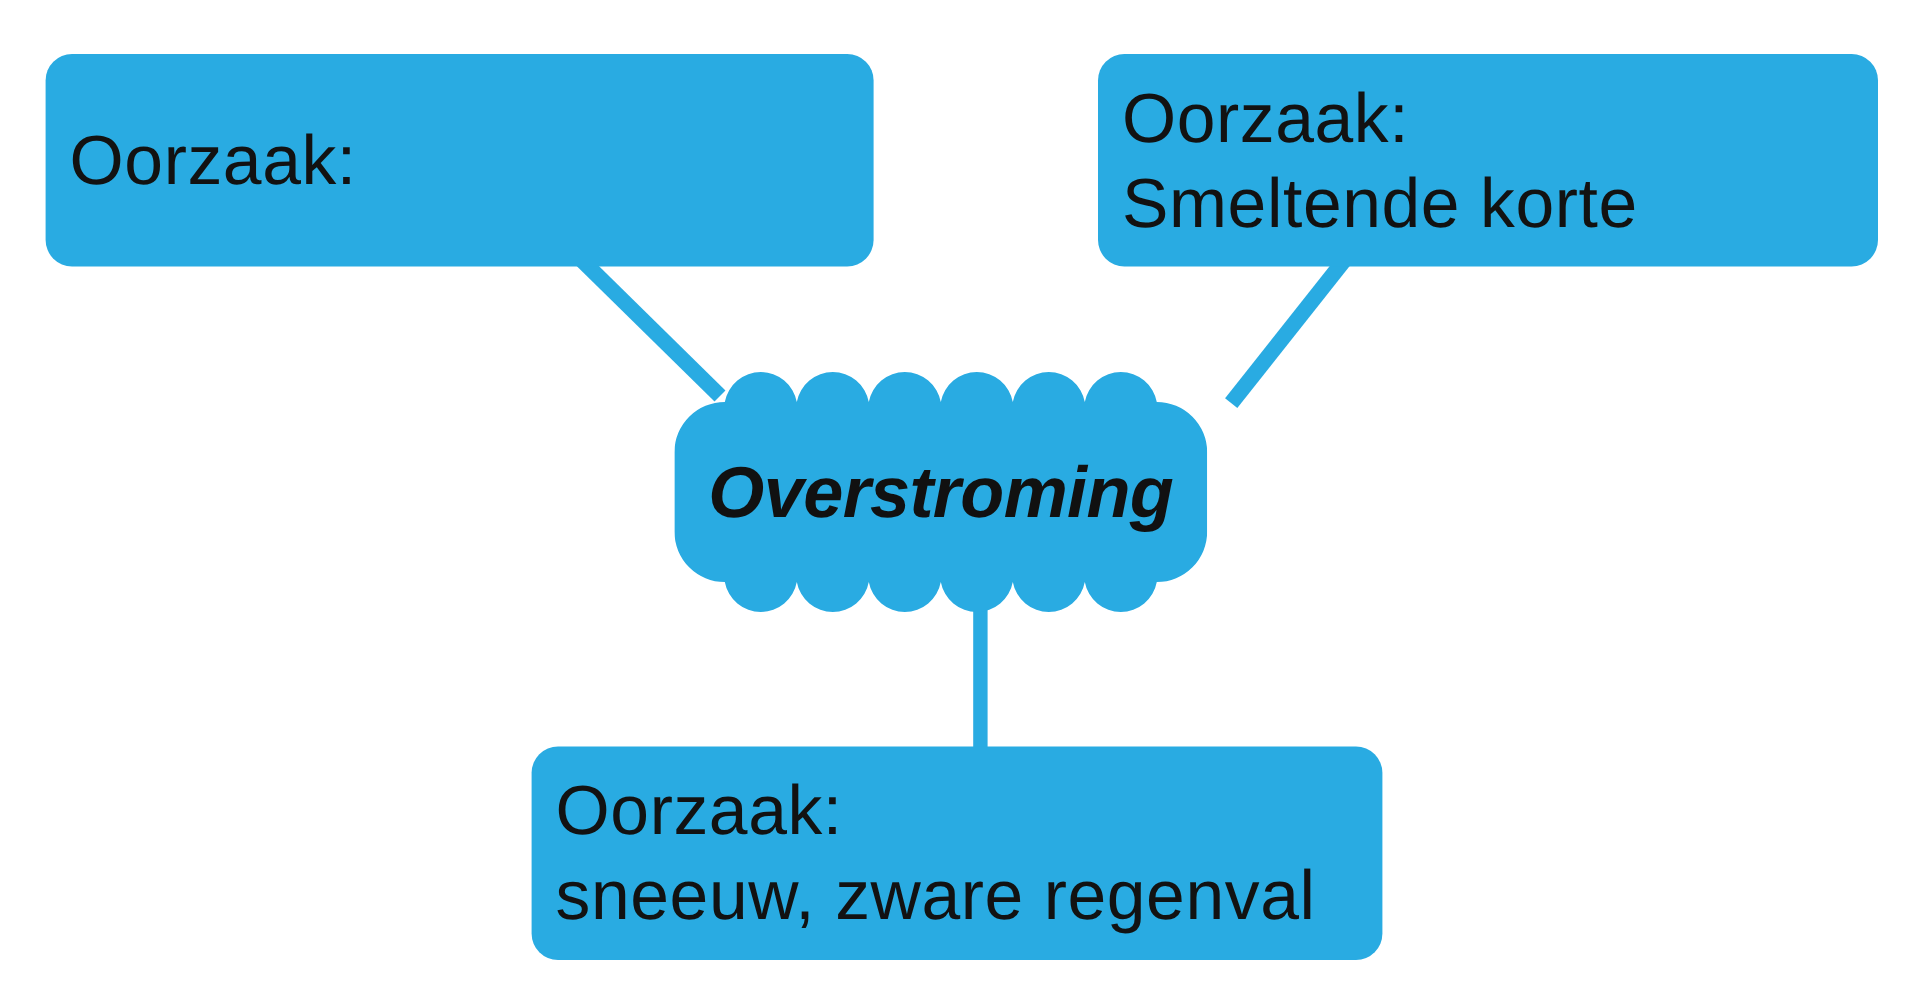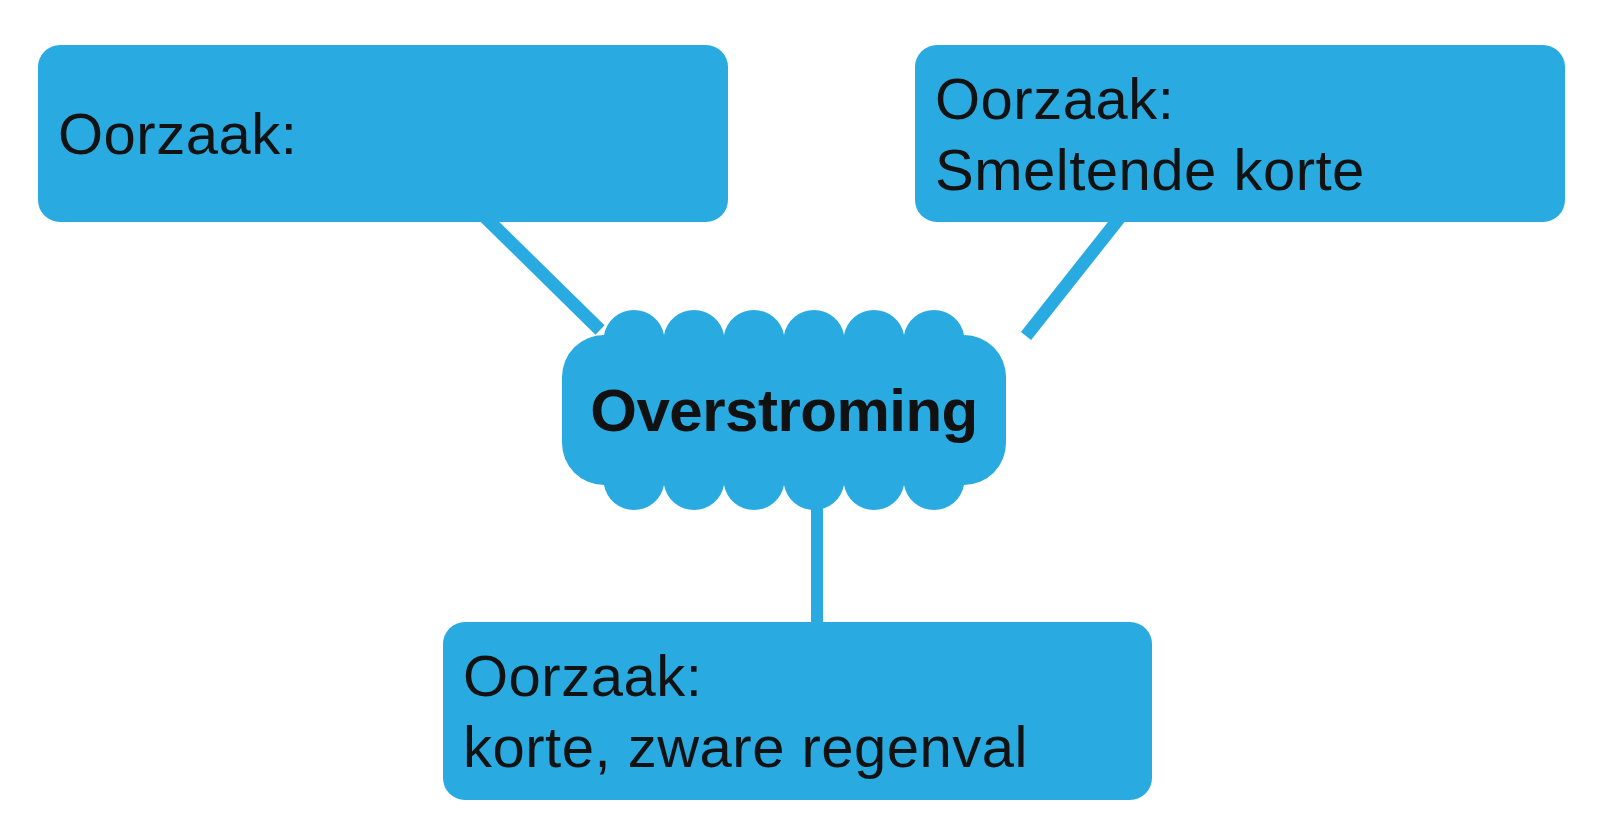--- a/index.html
+++ b/index.html
@@ -64,20 +64,21 @@
     width: 100%;
     height: 100%;
     display: flex;
     align-items: center;
     justify-content: center;
     font-size: 60px;
     font-weight: 700;
     color: #111111;
     letter-spacing: -0.5px;
     z-index: 2;
+    font-style: italic;
   }
 </style>
 </head>
 <body>
 
 <div class="canvas">
 
   <svg class="connectors" width="1602" height="827" viewBox="0 0 1602 827">
     <line x1="484" y1="216" x2="600" y2="330" stroke="#29ABE2" stroke-width="13"></line>
     <line x1="1121" y1="216" x2="1026" y2="336" stroke="#29ABE2" stroke-width="13"></line>
@@ -88,21 +89,21 @@
     <div class="line">Oorzaak:</div>
   </div>
 
   <div class="cause-box box-top-right">
     <div class="line">Oorzaak:</div>
     <div class="line">Smeltende korte</div>
   </div>
 
   <div class="cause-box box-bottom">
     <div class="line">Oorzaak:</div>
-    <div class="line">korte, zware regenval</div>
+    <div class="line">sneeuw, zware regenval</div>
   </div>
 
   <div class="cloud">
     <svg width="444" height="210" viewBox="0 0 444 210">
       <path fill="#29ABE2" d="
         M 42 30
         a 30.5 30.5 0 0 1 60 0
         a 30.5 30.5 0 0 1 60 0
         a 30.5 30.5 0 0 1 60 0
         a 30.5 30.5 0 0 1 60 0

